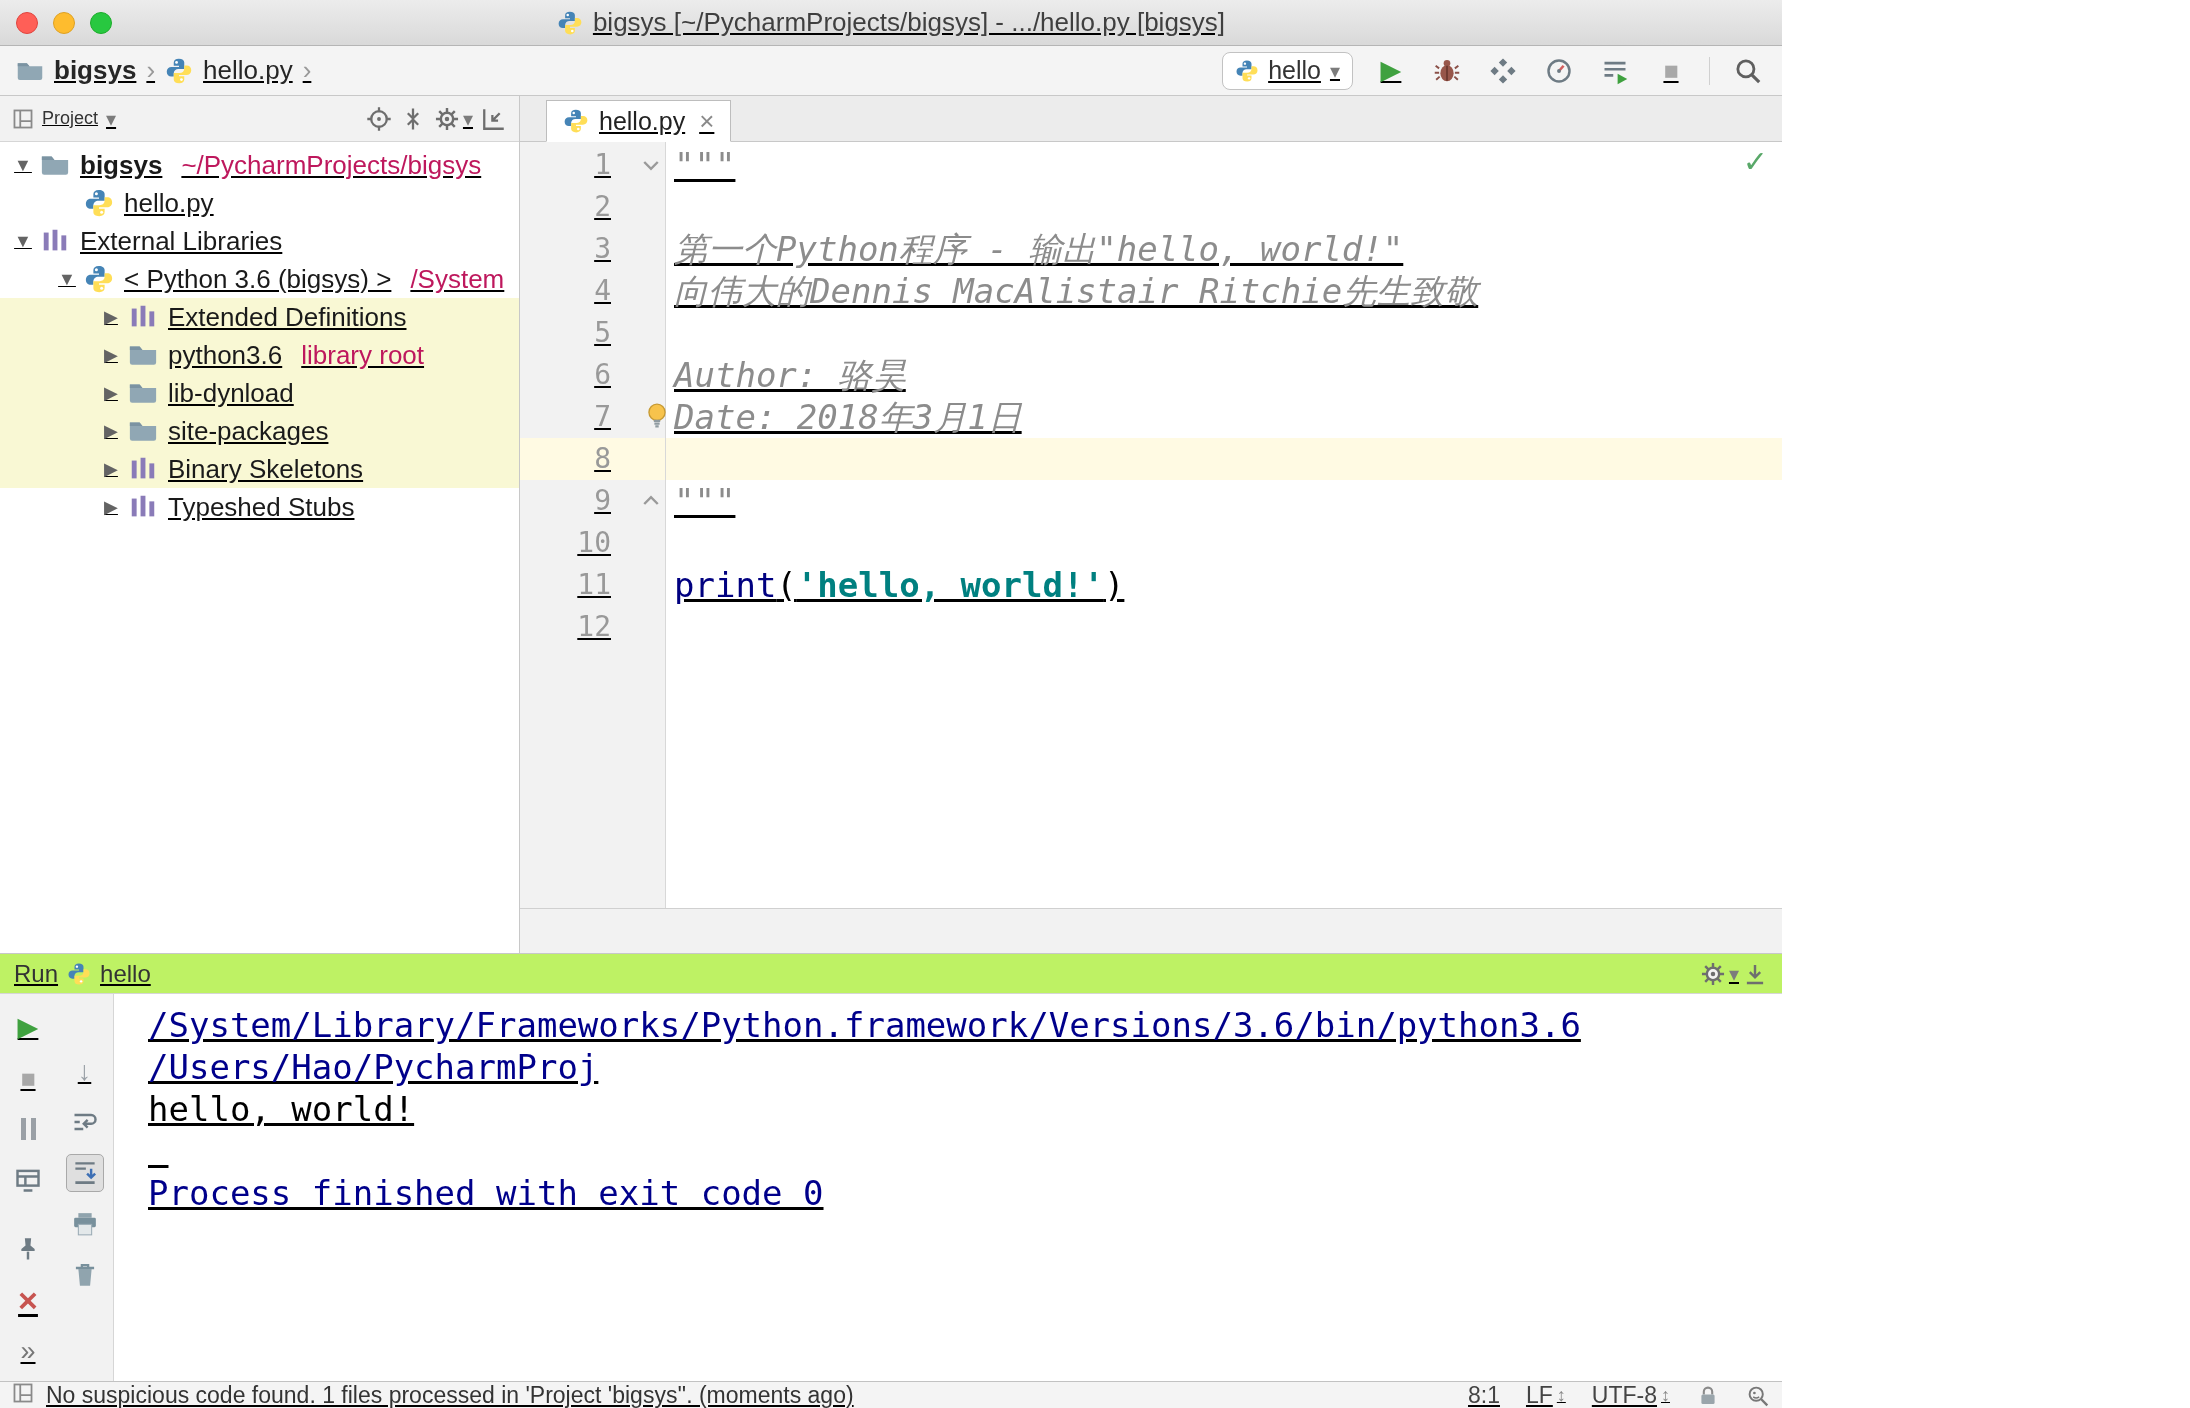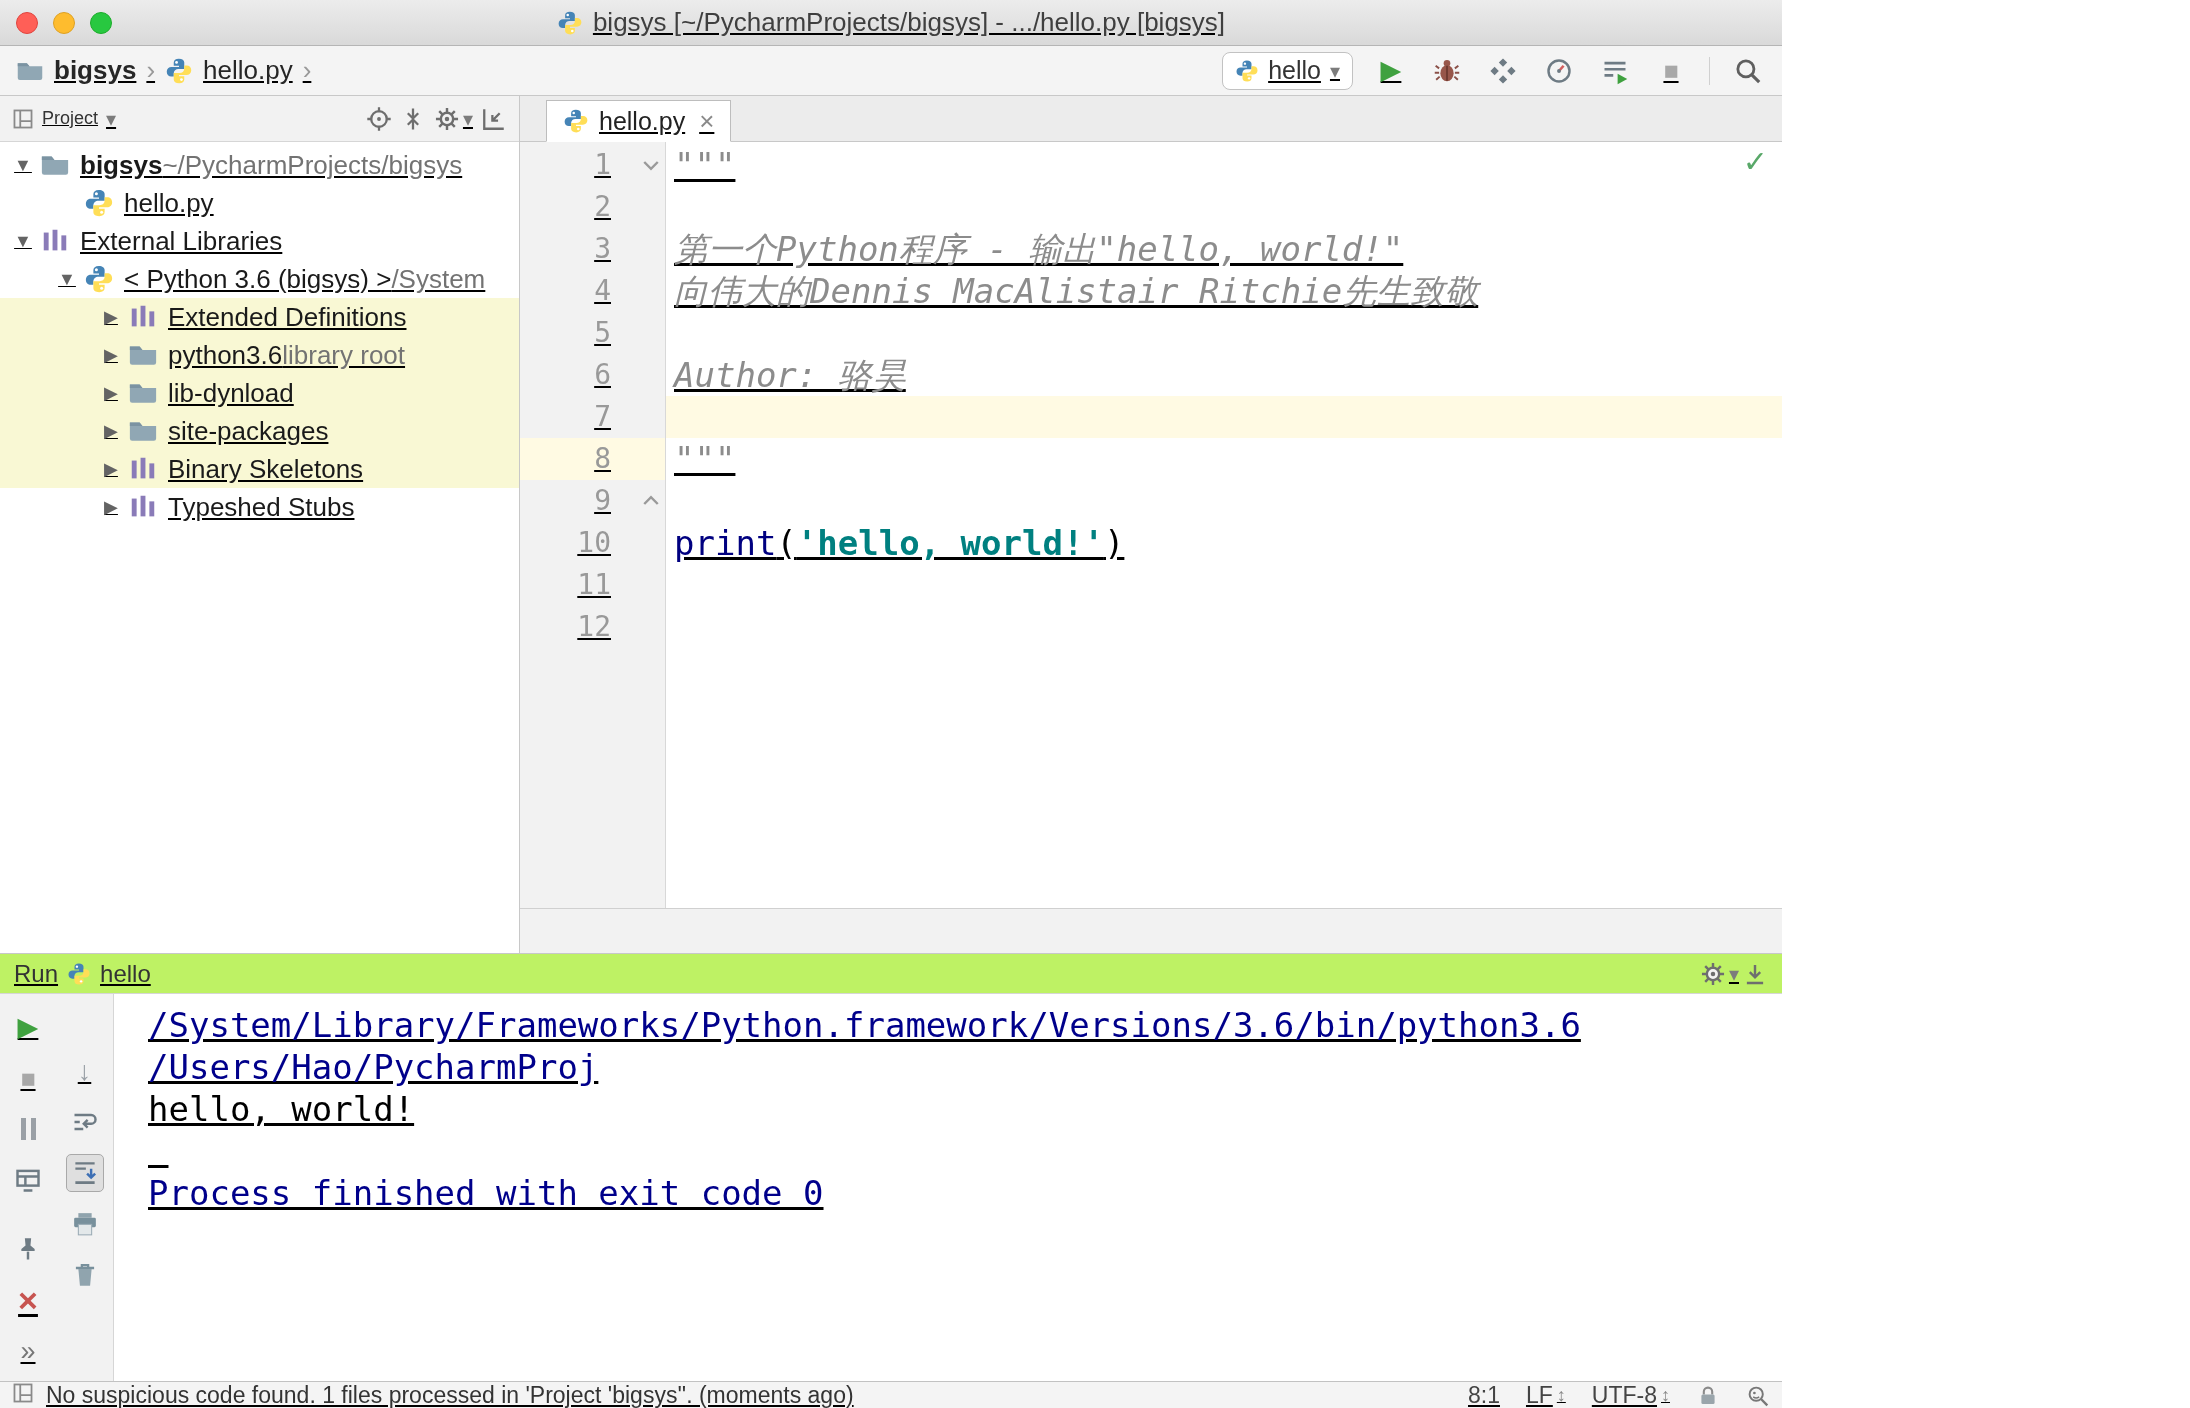--- a/index.html
+++ b/index.html
@@ -44,21 +44,21 @@
   .ph-title{font-size:18px;color:#333;}
   .spacer{flex:1;}
   .panel-header .hbtn{display:flex;align-items:center;gap:3px;}
   .tree{flex:1;overflow:hidden;padding-top:4px;font-size:26px;}
   .tree-row{height:38px;display:flex;align-items:center;white-space:nowrap;overflow:hidden;}
   .tree-row.hl{background:#f9f8d4;}
   .tree-arrow{flex:0 0 34px;width:34px;text-align:center;color:#646464;font-size:18px;}
   .tree-ic{flex:0 0 30px;width:30px;height:30px;margin-right:10px;}
   .tree-label{color:#1a1a1a;}
   .tree-label.bold{font-weight:bold;}
-  .tree-sub{color:#737373;margin-left:0;}
+  .tree-sub{color:#be185d;margin-left:19px;}
 
   .editor-area{flex:1;display:flex;flex-direction:column;min-width:0;}
   .tab-bar{flex:0 0 46px;background:#ececec;border-bottom:1px solid #c8c8c8;display:flex;align-items:flex-end;padding-left:26px;position:relative;}
   .tab{height:42px;margin-bottom:-1px;position:relative;z-index:2;background:#fff;border:1px solid #bdbdbd;border-bottom:1px solid #fff;
     display:flex;align-items:center;gap:10px;padding:0 16px;font-size:25px;color:#222;}
   .tab-close{color:#8a8a8a;font-size:26px;line-height:1;margin-left:4px;}
   .editor-body{flex:1;display:flex;position:relative;background:#fff;min-height:0;}
   .gutter{flex:0 0 146px;width:146px;background:#f2f2f2;border-right:1px solid #d8d8d8;padding-top:2px;}
   .g-row{height:42px;line-height:42px;text-align:right;padding-right:54px;font-family:"DejaVu Sans Mono",monospace;font-size:28px;color:#999;position:relative;}
   .g-row.cur{background:#fffae3;}
@@ -415,20 +415,24 @@
             <div class="g-row">11</div>
             <div class="g-row">12</div>
           </div>
         <div class="code" id="code">
             <div class="c-row"><span class="seg-doc">"""</span></div>
             <div class="c-row"></div>
             <div class="c-row"><span class="seg-doc">第一个Python程序 - 输出"hello, world!"</span></div>
             <div class="c-row"><span class="seg-doc">向伟大的Dennis MacAlistair Ritchie先生致敬</span></div>
             <div class="c-row"></div>
             <div class="c-row"><span class="seg-doc">Author: 骆昊</span></div>
+            <div class="c-row"><span class="seg-doc">Date: 2018年3月1日</span><span class="ic bulb"><svg viewBox="0 0 16 16">
+                  <circle cx="8" cy="6" r="4.3" fill="#f7c34c" stroke="#c79a33" stroke-width=".7"></circle>
+                  <path d="M6.3 10.6h3.4M6.6 12.1h2.8M7.1 13.5h1.8" stroke="#8f9aa0" stroke-width="1.2"></path>
+                </svg></span></div>
             <div class="c-row cur"></div>
             <div class="c-row"><span class="seg-doc">"""</span></div>
             <div class="c-row"></div>
             <div class="c-row"><span class="seg-kw">print</span><span class="seg-pl">(</span><span class="seg-str">'hello, world!'</span><span class="seg-pl">)</span></div>
             <div class="c-row"></div>
           </div>
         <span class="inspect-check">✓</span>
       </div>
       <div class="editor-strip"></div>
     </section>

